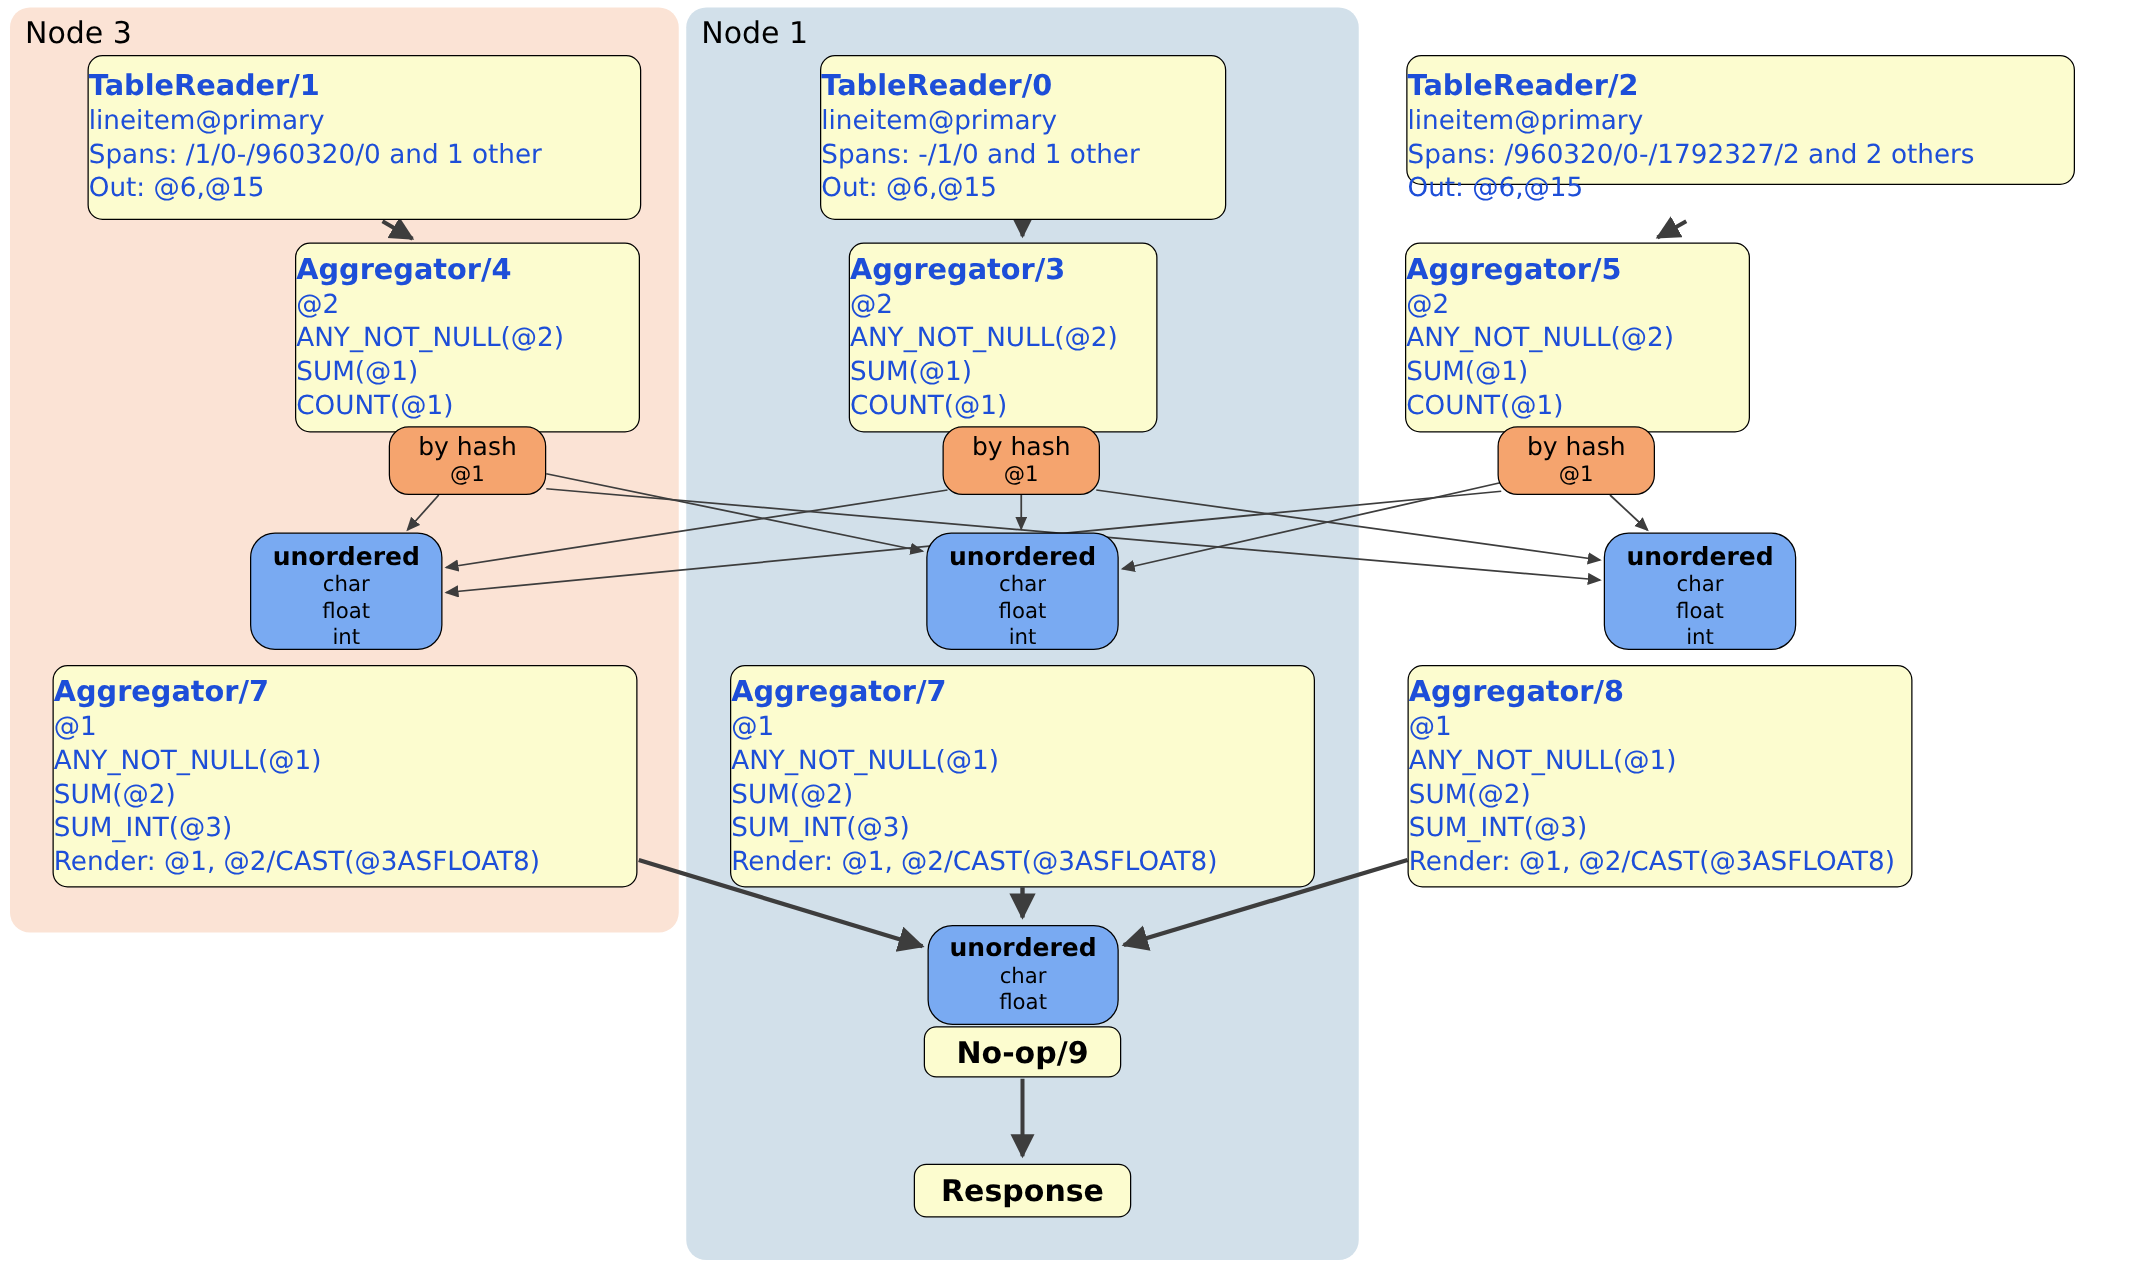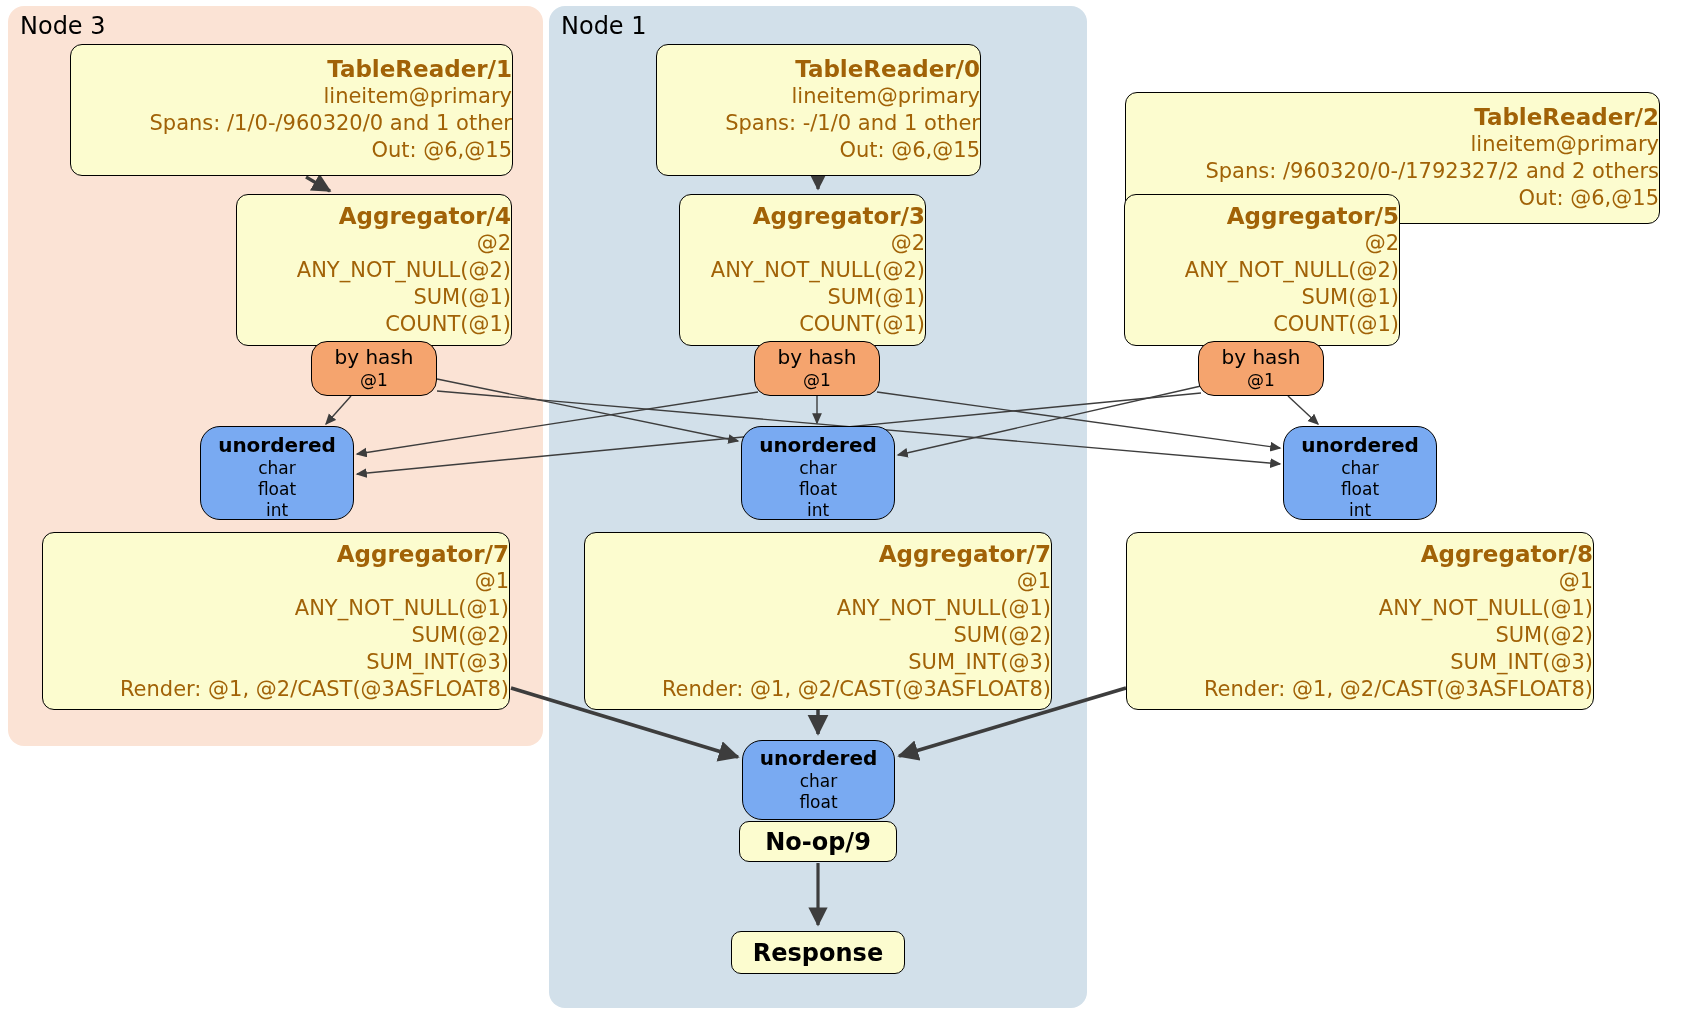--- a/index.html
+++ b/index.html
@@ -42,36 +42,36 @@
     z-index: 1;
   }
 
   
   .box {
     position: absolute;
     box-sizing: border-box;
     background: var(--box_yellow, #fcfccf);
     border: 1.6px solid #000;
     border-radius: 12px;
-    text-align: right;
+    text-align: left;
     z-index: 2;
-    color: #a16207;
+    color: #1d4ed8;
   }
   .box .title {
     font-weight: bold;
     font-size: 23px;
     line-height: 28px;
   }
   .box .line {
     font-size: 21px;
     line-height: 27px;
     white-space: nowrap;
   }
   .tr-box { padding-top: 10px; }
-  .agg-box { padding-top: 7px; padding-left: 25px; }
+  .agg-box { padding-top: 7px; }
 
   .pill-hash {
     position: absolute;
     box-sizing: border-box;
     background: var(--router_orange, #f5a46e);
     border: 1.6px solid #000;
     border-radius: 16px;
     text-align: center;
     z-index: 3;
     padding-top: 3px;
@@ -154,21 +154,21 @@
     <div class="line">Out: @6,@15</div>
   </div>
 
   <div class="box tr-box" style="left:656px;top:44px;width:325px;height:132px;">
     <div class="title">TableReader/0</div>
     <div class="line">lineitem@primary</div>
     <div class="line">Spans: -/1/0 and 1 other</div>
     <div class="line">Out: @6,@15</div>
   </div>
 
-  <div class="box tr-box" style="left:1125px;top:44px;width:535px;height:132px;margin-top:48px;">
+  <div class="box tr-box" style="left:1125px;top:44px;width:535px;height:104px;">
     <div class="title">TableReader/2</div>
     <div class="line">lineitem@primary</div>
     <div class="line">Spans: /960320/0-/1792327/2 and 2 others</div>
     <div class="line">Out: @6,@15</div>
   </div>
 
   <div class="box agg-box" style="left:236px;top:194px;width:276px;height:152px;">
     <div class="title">Aggregator/4</div>
     <div class="line">@2</div>
     <div class="line">ANY_NOT_NULL(@2)</div>
@@ -235,21 +235,21 @@
 
   <div class="box agg-box" style="left:584px;top:532px;width:468px;height:178px;">
     <div class="title">Aggregator/7</div>
     <div class="line">@1</div>
     <div class="line">ANY_NOT_NULL(@1)</div>
     <div class="line">SUM(@2)</div>
     <div class="line">SUM_INT(@3)</div>
     <div class="line">Render: @1, @2/CAST(@3ASFLOAT8)</div>
   </div>
 
-  <div class="box agg-box" style="left:1126px;top:532px;width:468px;height:178px;">
+  <div class="box agg-box" style="left:1126px;top:532px;width:404px;height:178px;">
     <div class="title">Aggregator/8</div>
     <div class="line">@1</div>
     <div class="line">ANY_NOT_NULL(@1)</div>
     <div class="line">SUM(@2)</div>
     <div class="line">SUM_INT(@3)</div>
     <div class="line">Render: @1, @2/CAST(@3ASFLOAT8)</div>
   </div>
 
   <div class="pill-sync" style="left:742px;top:740px;width:153px;height:80px;padding-top:5px;">
     <div class="title">unordered</div>

